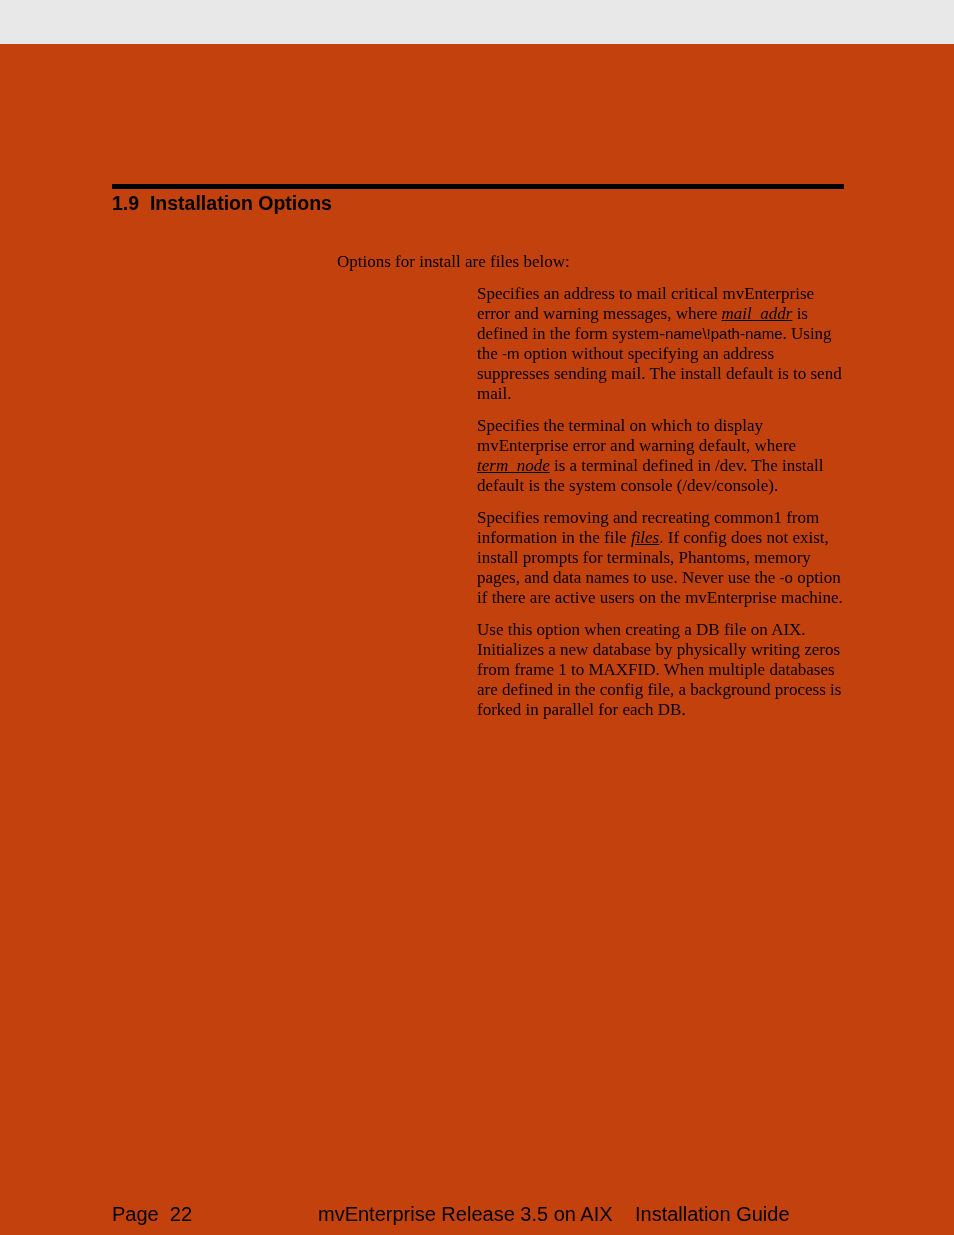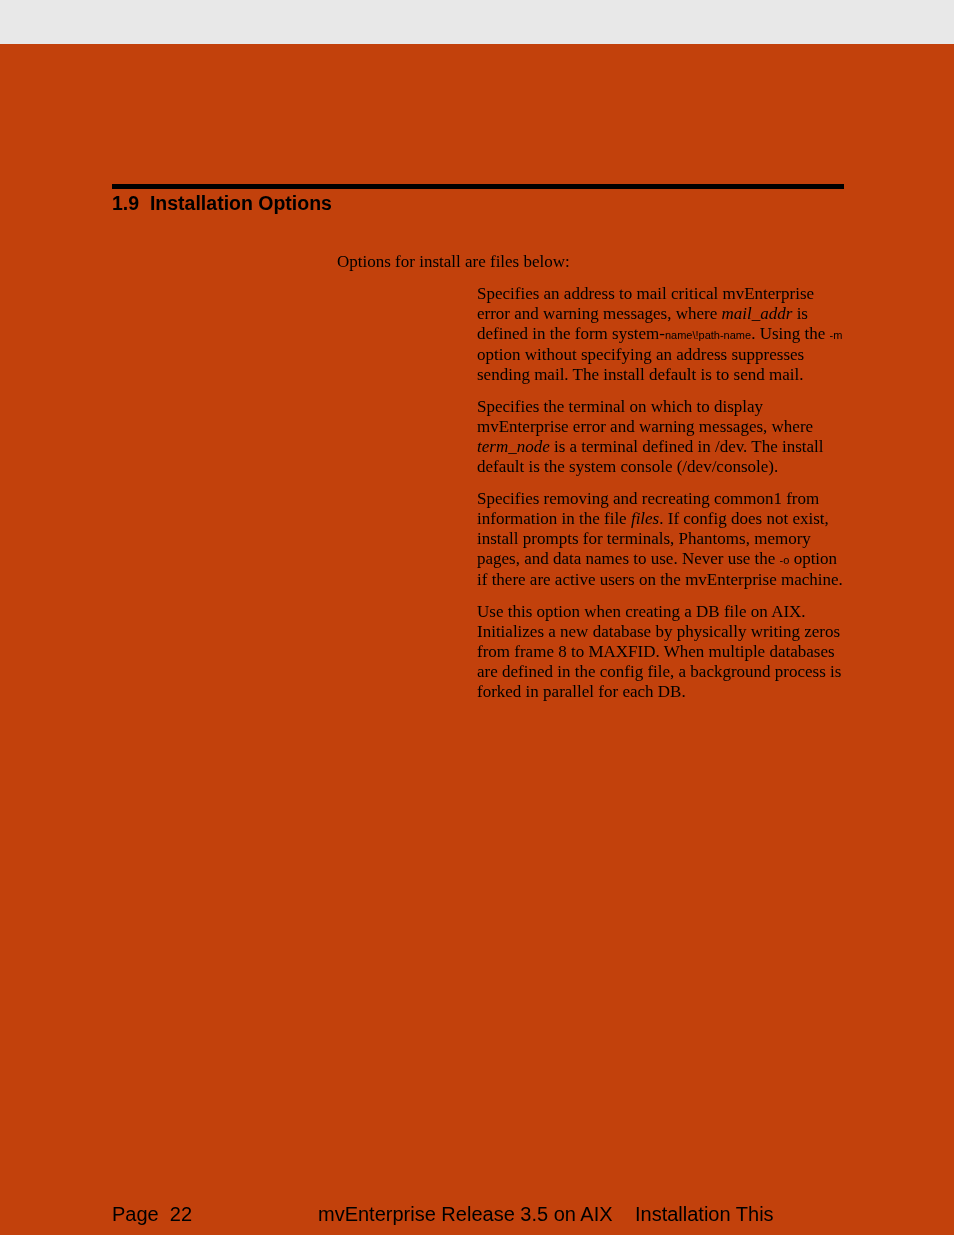--- a/index.html
+++ b/index.html
@@ -54,24 +54,25 @@
   }
   .para {
     margin: 0 0 12px 0;
     font-family: "Liberation Serif", serif;
     font-size: 17px;
     line-height: 20px;
     text-align: left;
   }
   .seg-i {
     font-style: italic;
+    text-decoration: underline;
   }
   .seg-s {
     font-family: "Liberation Sans", sans-serif;
-    font-size: 11px;
+    font-size: 15px;
   }
   .footer-item {
     position: absolute;
     top: 1162px;
     font-family: "Liberation Sans", sans-serif;
     font-size: 20px;
     line-height: 17px;
     white-space: pre;
   }
   .footer-page   { left: 112px; }
@@ -86,26 +87,26 @@
   <div class="rule"></div>
 
   <h1 class="heading">1.9  Installation Options</h1>
 
   <p class="intro">Options for install are files below:</p>
 
   <div class="body-col">
 
     <p class="para"><span>Specifies an address to mail critical mvEnterprise error and warning messages, where </span><span class="seg-i">mail_addr</span><span> is defined in the form system-</span><span class="seg-s">name\!path-name</span><span>. Using the </span><span class="seg-s">-m</span><span> option without specifying an address suppresses sending mail. The install default is to send mail.</span></p>
 
-    <p class="para"><span>Specifies the terminal on which to display mvEnterprise error and warning messages, where </span><span class="seg-i">term_node</span><span> is a terminal defined in /dev. The install default is the system console (/dev/console).</span></p>
+    <p class="para"><span>Specifies the terminal on which to display mvEnterprise error and warning default, where </span><span class="seg-i">term_node</span><span> is a terminal defined in /dev. The install default is the system console (/dev/console).</span></p>
 
     <p class="para"><span>Specifies removing and recreating common1 from information in the file </span><span class="seg-i">files</span><span>. If config does not exist, install prompts for terminals, Phantoms, memory pages, and data names to use. Never use the </span><span class="seg-s">-o</span><span> option if there are active users on the mvEnterprise machine.</span></p>
 
-    <p class="para"><span>Use this option when creating a DB file on AIX. Initializes a new database by physically writing zeros from frame 8 to MAXFID. When multiple databases are defined in the config file, a background process is forked in parallel for each DB.</span></p>
+    <p class="para"><span>Use this option when creating a DB file on AIX. Initializes a new database by physically writing zeros from frame 1 to MAXFID. When multiple databases are defined in the config file, a background process is forked in parallel for each DB.</span></p>
 
 
   </div>
 
   <div class="footer-item footer-page">Page  22</div>
   <div class="footer-item footer-center">mvEnterprise Release 3.5 on AIX</div>
-  <div class="footer-item footer-right">Installation This</div>
+  <div class="footer-item footer-right">Installation Guide</div>
 
 </div>
 
 </body></html>

